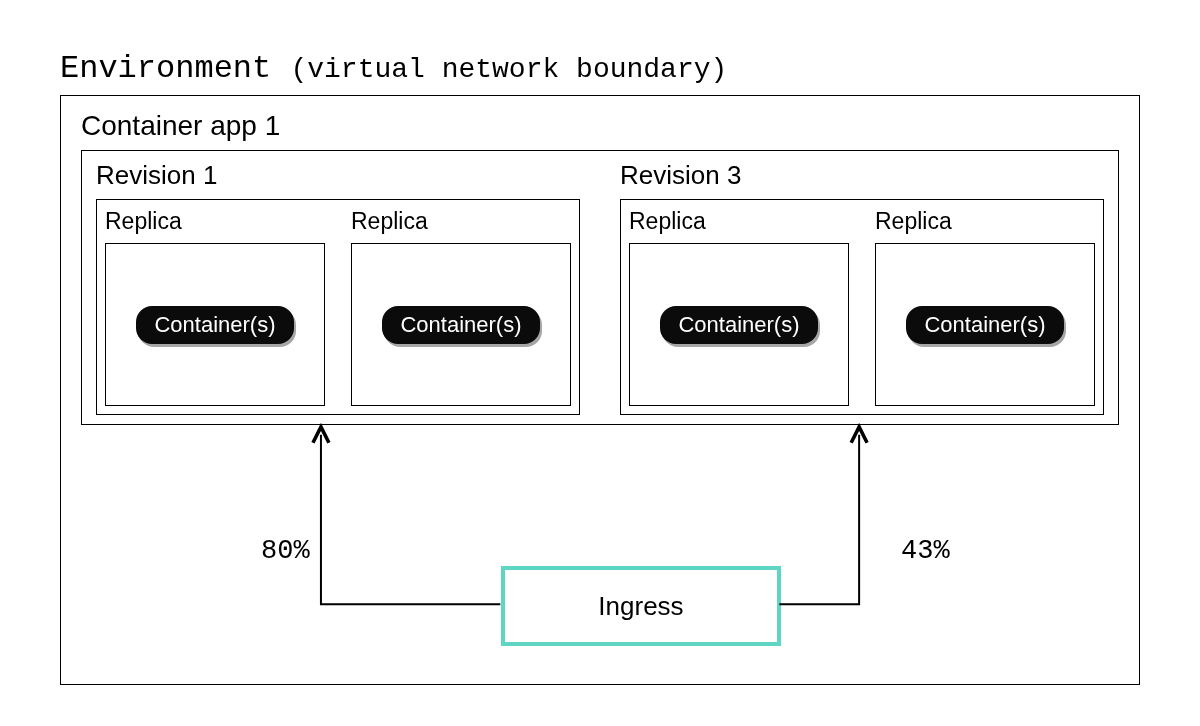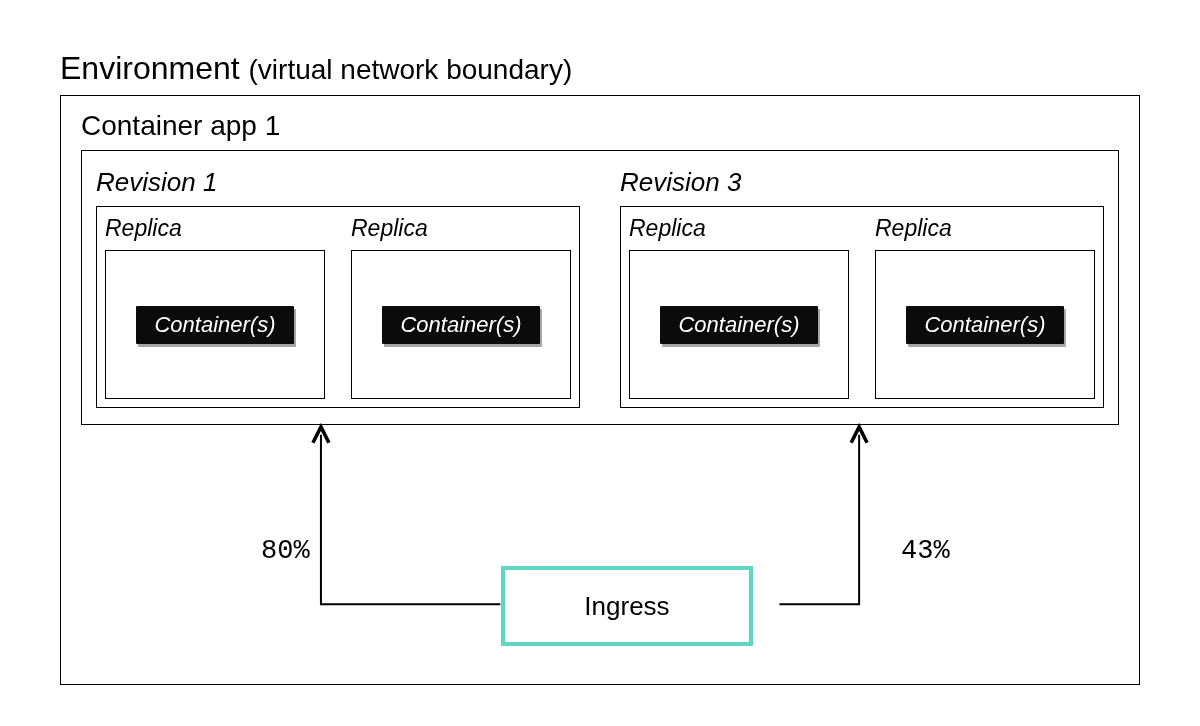--- a/index.html
+++ b/index.html
@@ -19,20 +19,21 @@
       position: absolute;
       left: 60px;
       top: 50px;
       width: 1080px;
     }
     .env-title {
       font-size: 32px;
       font-weight: 400;
       color: #000;
       margin-bottom: 8px;
+      font-family: Liberation Mono, monospace;
     }
     .env-title .sub {
       font-size: 28px;
       font-weight: 400;
     }
     .env-box {
       border: 1.5px solid #000;
       width: 100%;
       height: 590px;
       position: relative;
@@ -41,24 +42,23 @@
     .app-title {
       font-size: 28px;
       font-weight: 400;
       margin-bottom: 8px;
     }
     .app-box {
       border: 1.5px solid #000;
       width: 100%;
       height: 275px;
       position: relative;
-      padding: 16px 14px;
+      padding: 9px 14px;
       display: flex;
       gap: 40px;
-      font-style: italic;
     }
     .revision {
       flex: 1;
       display: flex;
       flex-direction: column;
     }
     .rev-title {
       font-size: 26px;
       font-weight: 400;
       margin-bottom: 8px;
@@ -86,29 +86,29 @@
       display: flex;
       align-items: center;
       justify-content: center;
       padding: 10px;
     }
     .container-btn {
       background: #0b0b0b;
       color: #fff;
       font-size: 22px;
       padding: 6px 18px;
-      border-radius: 1px;
+      border-radius: 16px;
       box-shadow: 2px 3px 0px rgba(0,0,0,0.35);
       white-space: nowrap;
     }
     .ingress {
       position: absolute;
       left: 440px;
       top: 470px;
-      width: 252px;
+      width: 280px;
       height: 80px;
       border: 4px solid #5fd6c4;
       display: flex;
       align-items: center;
       justify-content: center;
       font-size: 26px;
       background: #fff;
       text-align: right;
     }
     .arrows {

